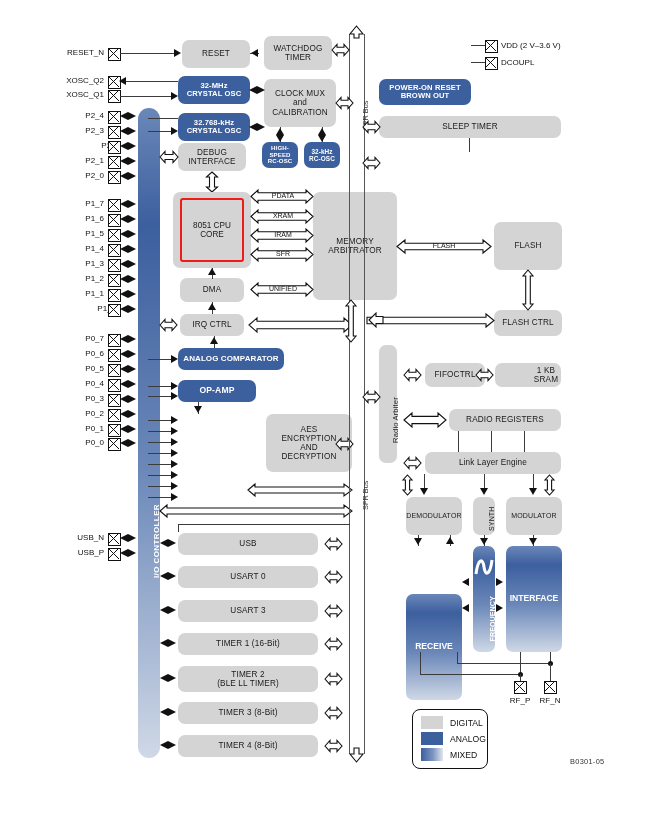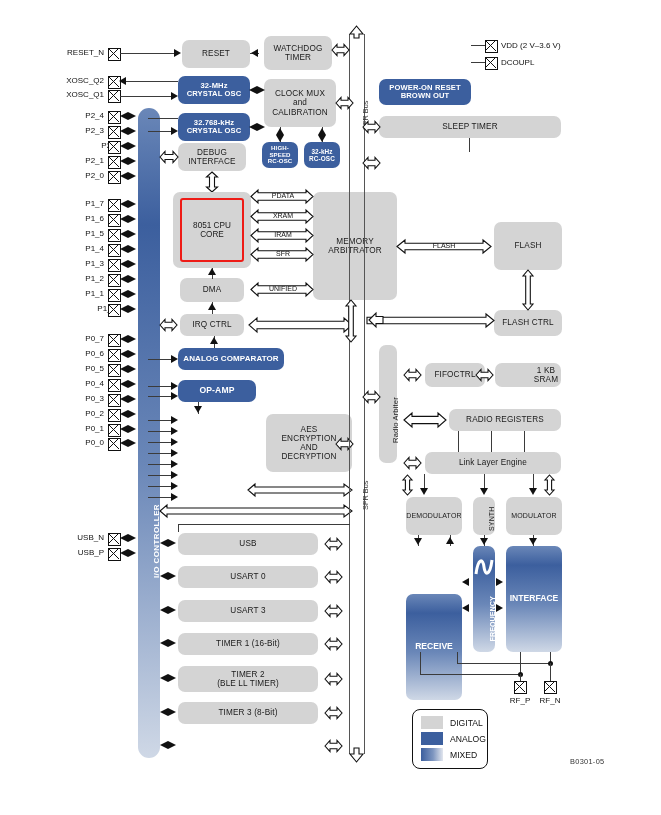--- a/index.html
+++ b/index.html
@@ -514,20 +514,21 @@
   <div class="h" style="left:178px;top:524px;width:172px;"></div>
   <div class="v" style="left:178px;top:524px;height:8px;"></div>
 
   <div class="blk dig" style="left:178px;top:533px;width:140px;height:22px;">USB</div>
   <div class="blk dig" style="left:178px;top:566px;width:140px;height:22px;">USART 0</div>
   <div class="blk dig" style="left:178px;top:600px;width:140px;height:22px;">USART 3</div>
   <div class="blk dig" style="left:178px;top:633px;width:140px;height:22px;">TIMER 1 (16-Bit)</div>
   <div class="blk dig" style="left:178px;top:666px;width:140px;height:26px;white-space:pre-line;">TIMER 2
 (BLE LL TIMER)</div>
   <div class="blk dig" style="left:178px;top:702px;width:140px;height:22px;">TIMER 3 (8-Bit)</div>
+  <div class="blk dig" style="left:178px;top:735px;width:140px;height:22px;">TIMER 4 (8-Bit)</div>
 
   <div>
     <div class="bi" style="left:160px;top:539px;"></div>
     <div class="bi" style="left:160px;top:572px;"></div>
     <div class="bi" style="left:160px;top:606px;"></div>
     <div class="bi" style="left:160px;top:639px;"></div>
     <div class="bi" style="left:160px;top:674px;"></div>
     <div class="bi" style="left:160px;top:708px;"></div>
     <div class="bi" style="left:160px;top:741px;"></div>
   </div>

